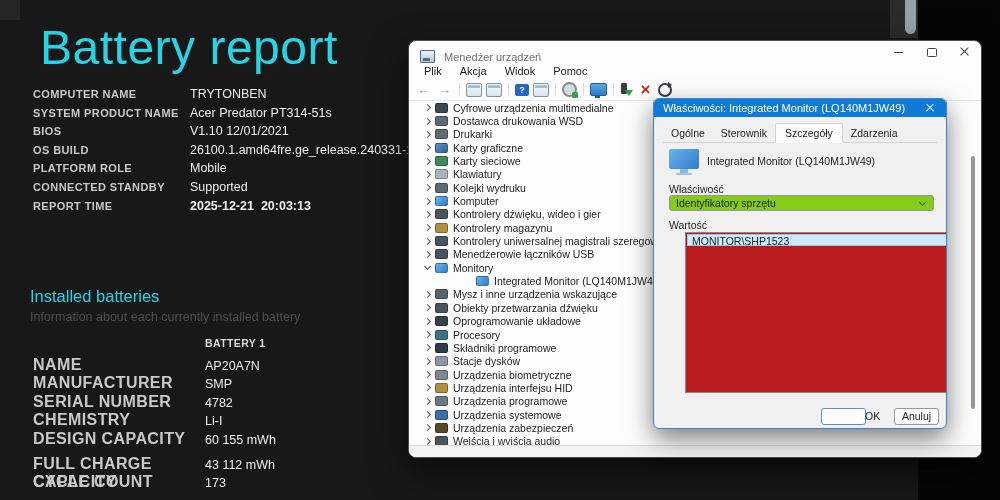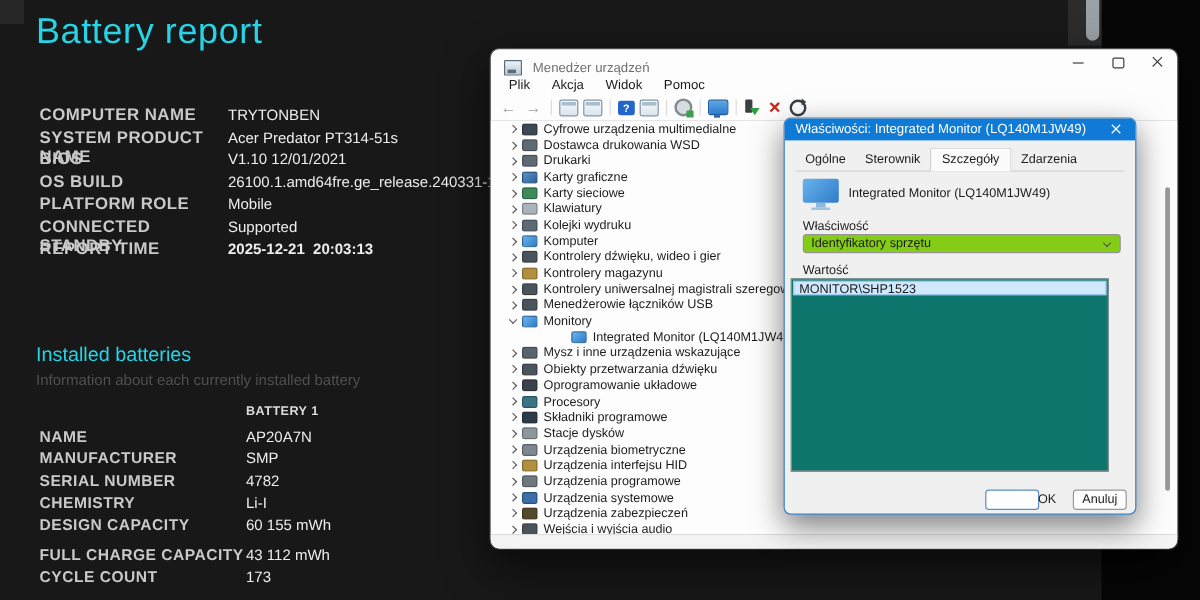--- a/index.html
+++ b/index.html
@@ -5,35 +5,35 @@
   html,body{margin:0;padding:0;}
   body{
     width:1000px;height:500px;position:relative;overflow:hidden;
     background:#060606;
     font-family:"Liberation Sans", sans-serif;
     -webkit-font-smoothing:antialiased;
   }
   
   .report{position:absolute;left:0;top:0;width:918px;height:500px;background:#181818;}
   .corner-sq{position:absolute;left:0;top:0;width:20px;height:20px;background:#262626;}
-  .page-title{position:absolute;left:28px;top:8px;font-size:30px;font-weight:400;letter-spacing:.5px;margin:2px;}
+  .page-title{position:absolute;left:28px;top:8px;font-size:48px;font-weight:400;letter-spacing:.5px;margin:12px;}
   .info-table{position:absolute;left:33px;top:87px;}
   .info-row{display:flex;align-items:baseline;height:18.6px;}
-  .info-label{width:157px;font-size:14px;font-weight:bold;color:#c9c9c9;letter-spacing:.4px;flex:none;}
+  .info-label{width:157px;font-size:11px;font-weight:bold;color:#c9c9c9;letter-spacing:.4px;flex:none;}
   .info-value{font-size:12.5px;color:#ededed;white-space:pre;}
   .info-value.strong{font-weight:bold;}
   .section-heading{position:absolute;left:30px;top:287px;font-size:16.5px;font-weight:normal;margin:0;}
   .section-subtitle{position:absolute;left:30px;top:310px;font-size:12.5px;color:#4f4f4f;}
   .bat-table{position:absolute;left:33px;top:337px;}
   .bat-header{display:flex;height:18.6px;align-items:baseline;}
   .bat-header .spacer{width:172px;flex:none;}
   .bat-col-h{font-size:10.5px;font-weight:bold;color:#dadada;letter-spacing:.4px;}
   .bat-row{display:flex;align-items:baseline;height:18.6px;}
   .bat-row.row-gap{margin-top:6px;}
-  .bat-label{width:172px;font-size:13px;font-weight:bold;color:#c9c9c9;letter-spacing:.4px;flex:none;}
+  .bat-label{width:172px;font-size:16px;font-weight:bold;color:#c9c9c9;letter-spacing:.4px;flex:none;}
   .bat-value{font-size:12.5px;color:#ededed;white-space:pre;}
   .page-scroll-track{position:absolute;left:890px;top:0;width:28px;height:38px;background:#2c2c2c;}
   .page-scroll-thumb{position:absolute;left:15px;top:0;width:11px;height:34px;background:#9aa0a4;border-radius:0 0 6px 6px;}
 
   
   .devmgr{position:absolute;left:408px;top:40px;width:574px;height:418px;background:#fdfdfd;
     border:1px solid #4d4d4d;border-radius:8px;box-shadow:0 14px 36px rgba(0,0,0,.6);box-sizing:border-box;}
   .dm-titlebar{height:22px;display:flex;align-items:flex-end;padding-left:11px;}
   .win-app-icon{width:13px;height:11px;border:1px solid #5a6b7a;border-radius:1px;
     background:linear-gradient(#eef3f7,#b9c8d4);position:relative;flex:none;}
@@ -110,21 +110,21 @@
   .dlg-monitor::before{content:"";position:absolute;left:11px;top:20px;width:8px;height:4px;background:#8db9dd;}
   .dlg-monitor::after{content:"";position:absolute;left:7px;top:24px;width:16px;height:2px;background:#9cc3e0;border-radius:1px;}
   .dlg-devname{position:absolute;left:53px;top:56px;font-size:10.5px;color:#1c1c1c;}
   .dlg-label-prop{position:absolute;left:15px;top:84px;font-size:10.5px;color:#1c1c1c;}
   .dlg-combo{position:absolute;left:15px;top:96px;width:265px;height:16px;background:#84cc16;border:1px solid #969696;
     border-radius:3px;font-size:10.5px;color:#1c1c1c;line-height:15px;padding-left:6px;box-sizing:border-box;}
   .combo-chev{position:absolute;right:7px;top:4px;width:7px;height:7px;}
   .combo-chev::before{content:"";position:absolute;left:1px;top:0;width:4px;height:4px;
     border-right:1.2px solid #555;border-bottom:1.2px solid #555;transform:rotate(45deg);}
   .dlg-label-val{position:absolute;left:15px;top:120px;font-size:10.5px;color:#1c1c1c;}
-  .dlg-listbox{position:absolute;left:5px;top:133px;width:265px;height:161px;background:#0f766e;
+  .dlg-listbox{position:absolute;left:31px;top:133px;width:265px;height:161px;background:#b91c1c;
     border:1px solid #8a8a8a;box-sizing:border-box;}
   .list-row{margin:1px;height:12px;line-height:12px;font-size:10.5px;color:#1c1c1c;padding-left:4px;}
   .list-row.selected{background:#cfe8fc;border:1px solid #99c9ee;box-sizing:border-box;}
   .btn{position:absolute;height:17px;font-size:10.5px;color:#1c1c1c;background:#fdfdfd;border:1px solid #999;
     border-radius:3px;text-align:center;line-height:15px;box-sizing:border-box;padding:0;font-family:inherit;}
   .btn-ok{left:167px;top:309px;width:45px;border-color:#5b8fc6;padding-left:43px;}
   .btn-cancel{left:240px;top:309px;width:45px;}
 </style>
 </head>
 <body>

